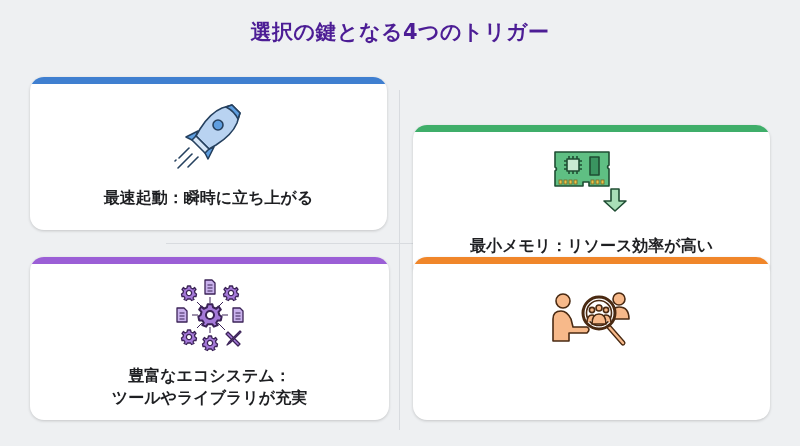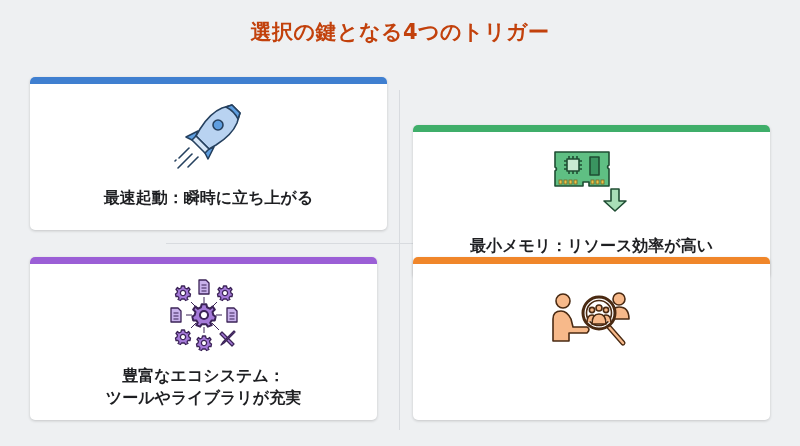--- a/index.html
+++ b/index.html
@@ -5,44 +5,44 @@
     html, body { margin: 0; padding: 0; }
     body {
       width: 800px; height: 446px; overflow: hidden;
       background: #eef0f2;
       font-family: "DejaVu Sans", sans-serif;
       position: relative;
     }
     .title {
       position: absolute; left: 0; top: 18px; width: 800px;
       text-align: center; font-size: 21px; font-weight: bold;
-      color: #c2410c; letter-spacing: 0.5px;
+      color: #4c1d95; letter-spacing: 0.5px;
     }
     .vline {
       position: absolute; left: 399px; top: 90px; width: 1px; height: 340px;
       background: #d8dbdf;
     }
     .hline {
       position: absolute; left: 166px; top: 243px; width: 466px; height: 1px;
       background: #d8dbdf;
     }
     .card {
-      position: absolute; background: #ffffff; border-radius: 5px;
+      position: absolute; background: #ffffff; border-radius: 14px;
       box-shadow: 0 1px 3px rgba(0,0,0,0.18);
       overflow: hidden;
     }
     .card .bar { position: absolute; left: 0; top: 0; right: 0; height: 7px; }
     .card .icon { position: absolute; left: 50%; transform: translateX(-50%); }
     .card .label {
       position: absolute; left: 0; right: 0; text-align: center;
       font-size: 16px; font-weight: bold; color: #1e1f22; line-height: 22px;
     }
     #c1 { left: 30px; top: 77px; width: 357px; height: 153px; }
     #c2 { left: 413px; top: 77px; width: 357px; height: 153px; margin-top: 48px; }
-    #c3 { left: 30px; top: 257px; width: 347px; height: 163px; }
+    #c3 { left: 30px; top: 257px; width: 318px; height: 163px; padding-left: 41px; }
     #c4 { left: 413px; top: 257px; width: 357px; height: 163px; }
     #c1 .icon, #c2 .icon { top: 22px; }
     #c1 .label, #c2 .label { top: 110px; }
     #c3 .icon { top: 18px; }
     #c3 .label { top: 108px; }
     #c4 .icon { top: 32px; }
     #c4 .label { top: 113px; }
   </style>
 </head>
 <body>

